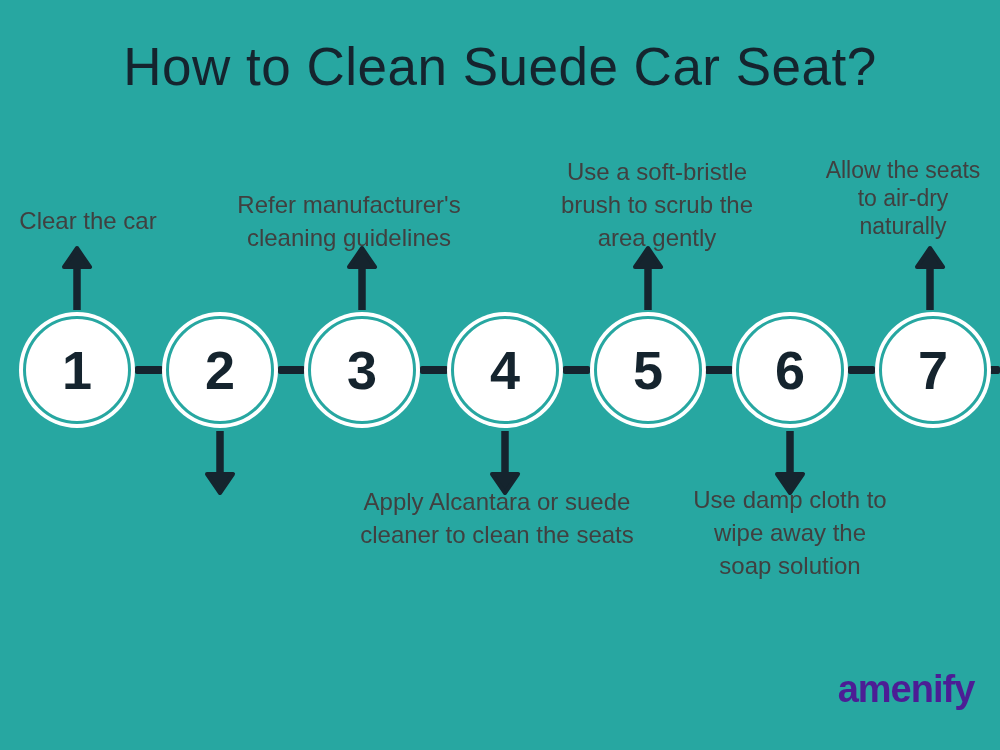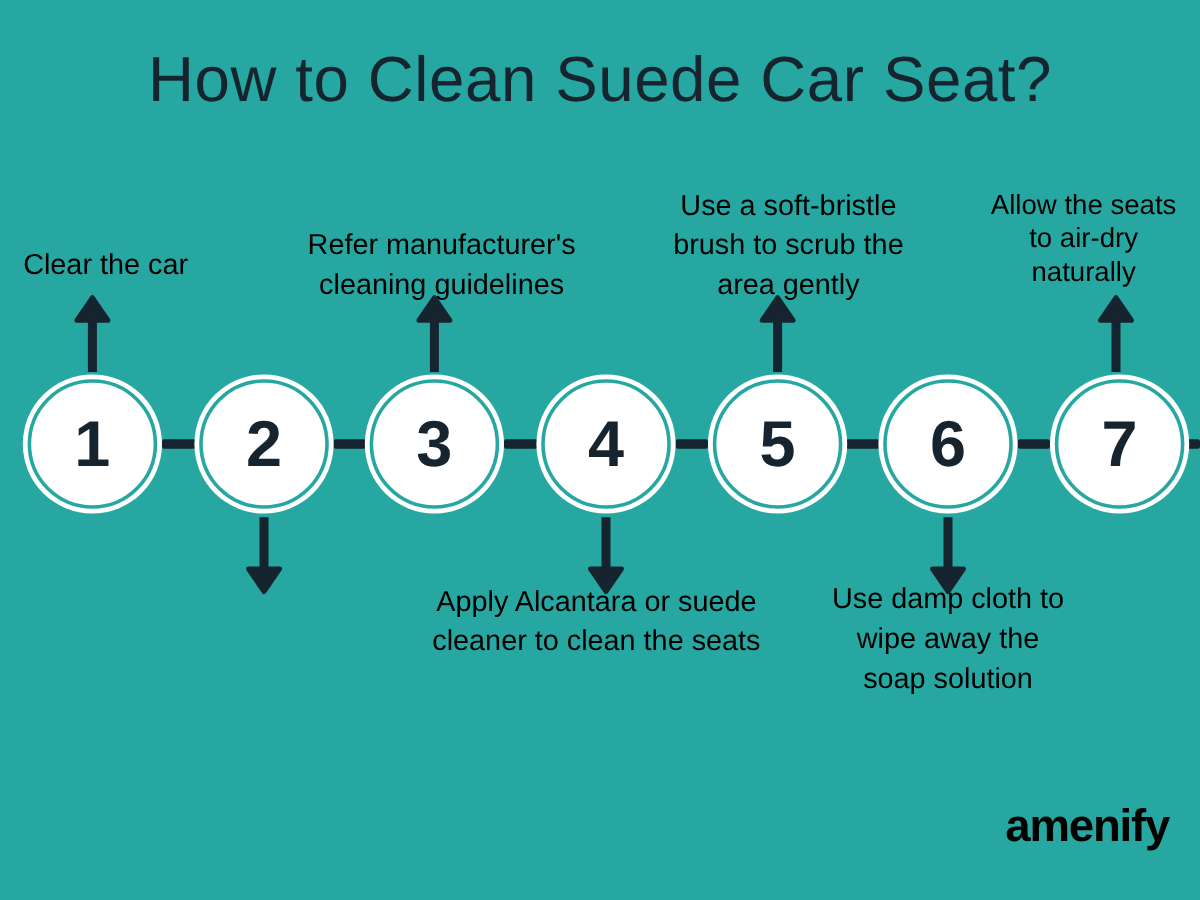--- a/index.html
+++ b/index.html
@@ -7,21 +7,21 @@
     position:relative; width:1000px; height:750px;
     background:#27A7A1; overflow:hidden;
     font-family:"Liberation Sans", sans-serif;
   }
   .title {
     position:absolute; top:36px; left:0; width:1000px;
     text-align:center; font-size:53px; font-weight:400;
     color:#15242E; letter-spacing:0.5px; margin:0;
   }
   .label {
-    position:absolute; text-align:center; color:#000000;
+    position:absolute; text-align:center; color:#404040;
     font-size:24px; line-height:33px; white-space:pre-line;
   }
   .label.tight { font-size:23px; line-height:28px; }
   .circle {
     position:absolute; top:312px; width:116px; height:116px;
     background:#FFFFFF; border-radius:50%;
     display:flex; align-items:center; justify-content:center;
   }
   .circle::after {
     content:""; position:absolute; inset:4px;
@@ -32,26 +32,26 @@
     position:relative; z-index:1;
   }
   .connector {
     position:absolute; top:366px; height:8px;
     background:#15242E; border-radius:2px;
   }
   .arrow { position:absolute; width:40px; height:70px; }
   .logo {
     position:absolute; top:668px; left:836px; width:140px;
     text-align:center; font-size:38px; font-weight:600;
-    color:#000000; letter-spacing:-1px;
+    color:#4c1d95; letter-spacing:-1px;
   }
   
   .l1 { top:204px; left:-12px; width:200px; }
   .l2 { top:485px; left:99px;  width:240px; }
-  .l3 { top:188px; left:208px; width:320px; }
+  .l3 { top:188px; left:189px; width:320px; }
   .l4 { top:485px; left:327px; width:340px; }
   .l5 { top:155px; left:517px; width:280px; }
   .l6 { top:483px; left:655px; width:270px; }
   .l7 { top:156px; left:798px; width:210px; }
   
   .c1 { left:19px; }  .c2 { left:162px; } .c3 { left:304px; }
   .c4 { left:447px; } .c5 { left:590px; } .c6 { left:732px; }
   .c7 { left:875px; }
   
   .k1 { left:135px; width:28px; } .k2 { left:278px; width:27px; }

